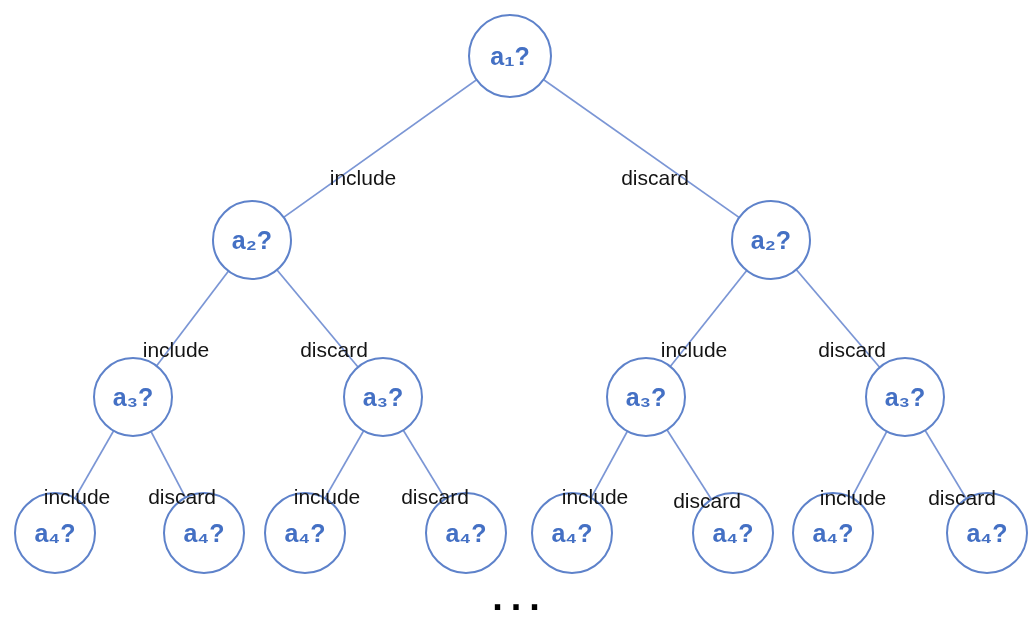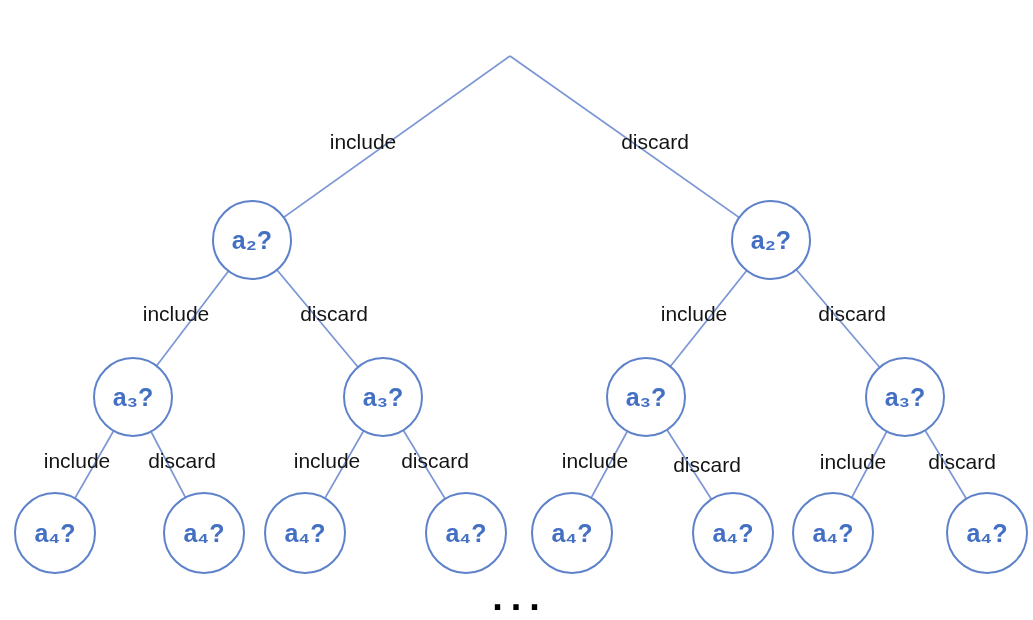--- a/index.html
+++ b/index.html
@@ -25,20 +25,21 @@
     background:#ffffff;
     display:flex;align-items:center;justify-content:center;
     font-weight:bold;font-size:25px;color:var(--node-text);
     box-sizing:border-box;
   }
   .elabel{
     position:absolute;z-index:3;
     transform:translate(-50%,-50%);
     font-size:21px;color:var(--label-text);
     white-space:nowrap;
+    margin-top:36px;
   }
   .ellipsis{
     position:absolute;z-index:3;
     transform:translate(-50%,-50%);
     font-weight:bold;font-size:38px;letter-spacing:8px;
     color:#000000;
   }
 </style>
 </head>
 <body>
@@ -55,20 +56,21 @@
     <line x1="133" y1="397" x2="55" y2="533"></line>
     <line x1="133" y1="397" x2="204" y2="533"></line>
     <line x1="383" y1="397" x2="305" y2="533"></line>
     <line x1="383" y1="397" x2="466" y2="533"></line>
     <line x1="646" y1="397" x2="572" y2="533"></line>
     <line x1="646" y1="397" x2="733" y2="533"></line>
     <line x1="905" y1="397" x2="833" y2="533"></line>
     <line x1="905" y1="397" x2="987" y2="533"></line>
   </svg>
 
+  <div class="node" style="left:468px;top:14px;width:84px;height:84px">a₁?</div>
 
   <div class="node" style="left:212px;top:200px;width:80px;height:80px">a₂?</div>
   <div class="node" style="left:731px;top:200px;width:80px;height:80px">a₂?</div>
 
   <div class="node" style="left:93px;top:357px;width:80px;height:80px">a₃?</div>
   <div class="node" style="left:343px;top:357px;width:80px;height:80px">a₃?</div>
   <div class="node" style="left:606px;top:357px;width:80px;height:80px">a₃?</div>
   <div class="node" style="left:865px;top:357px;width:80px;height:80px">a₃?</div>
 
   <div class="node" style="left:14px;top:492px;width:82px;height:82px">a₄?</div>

